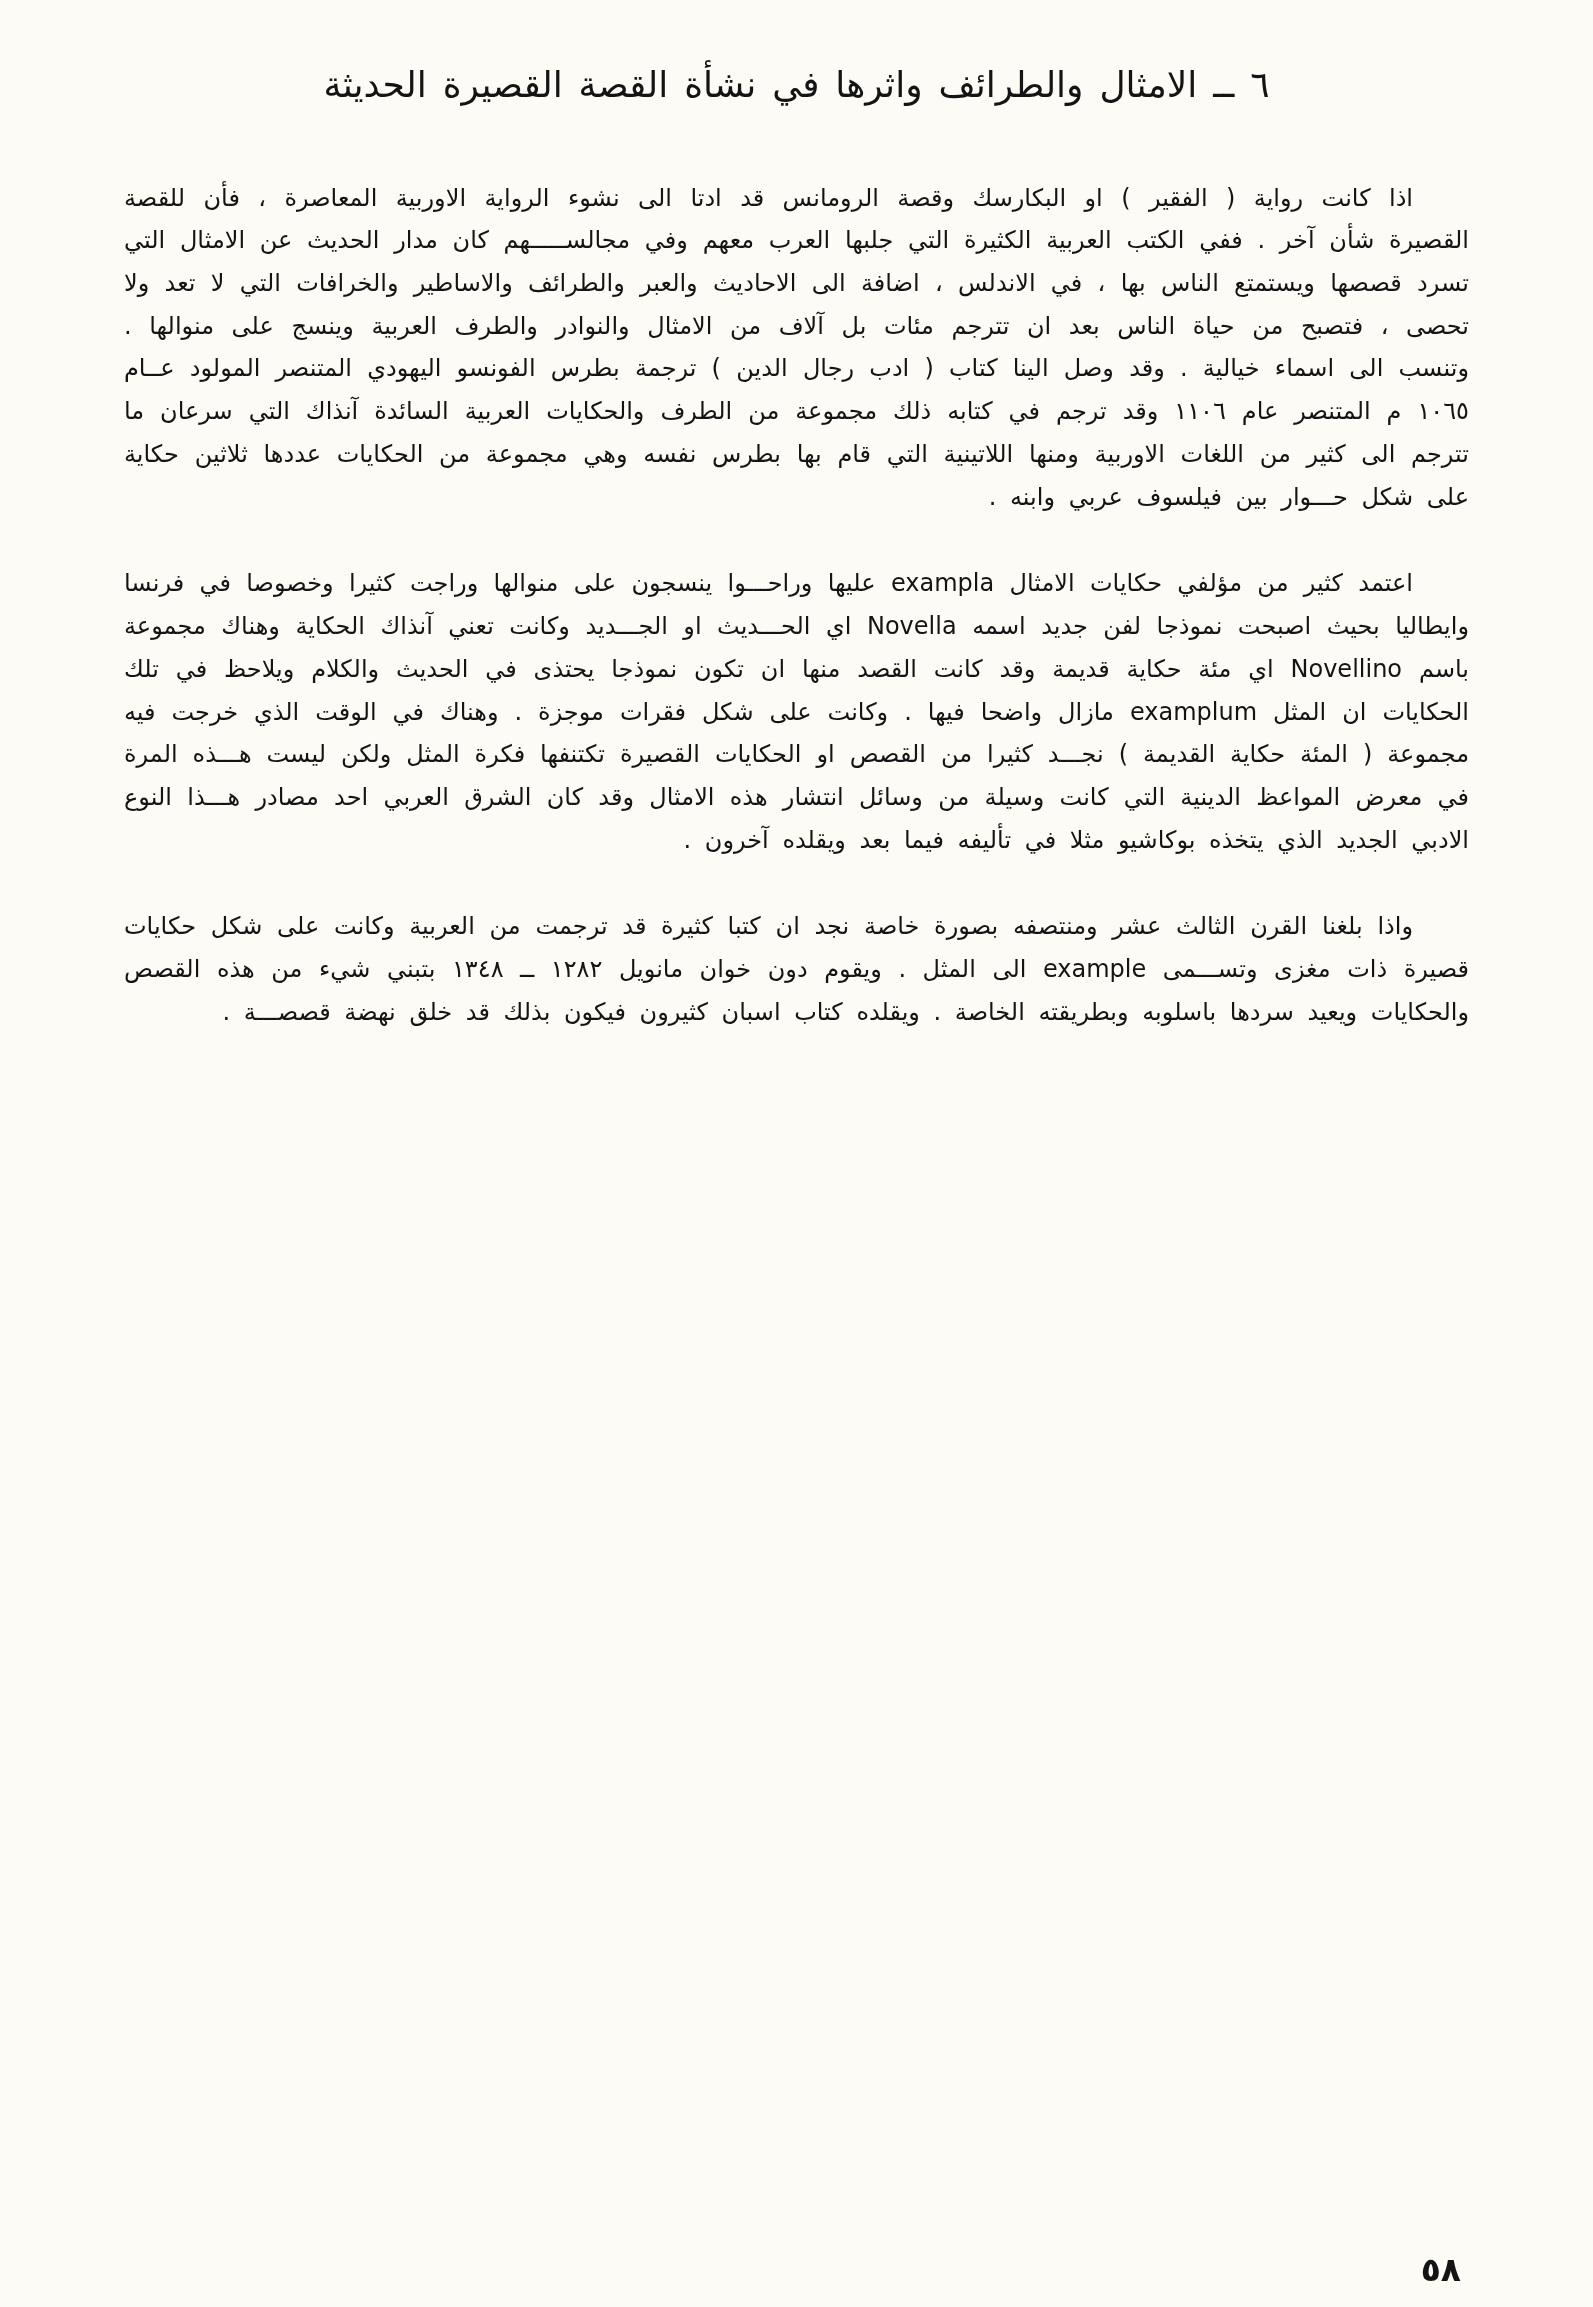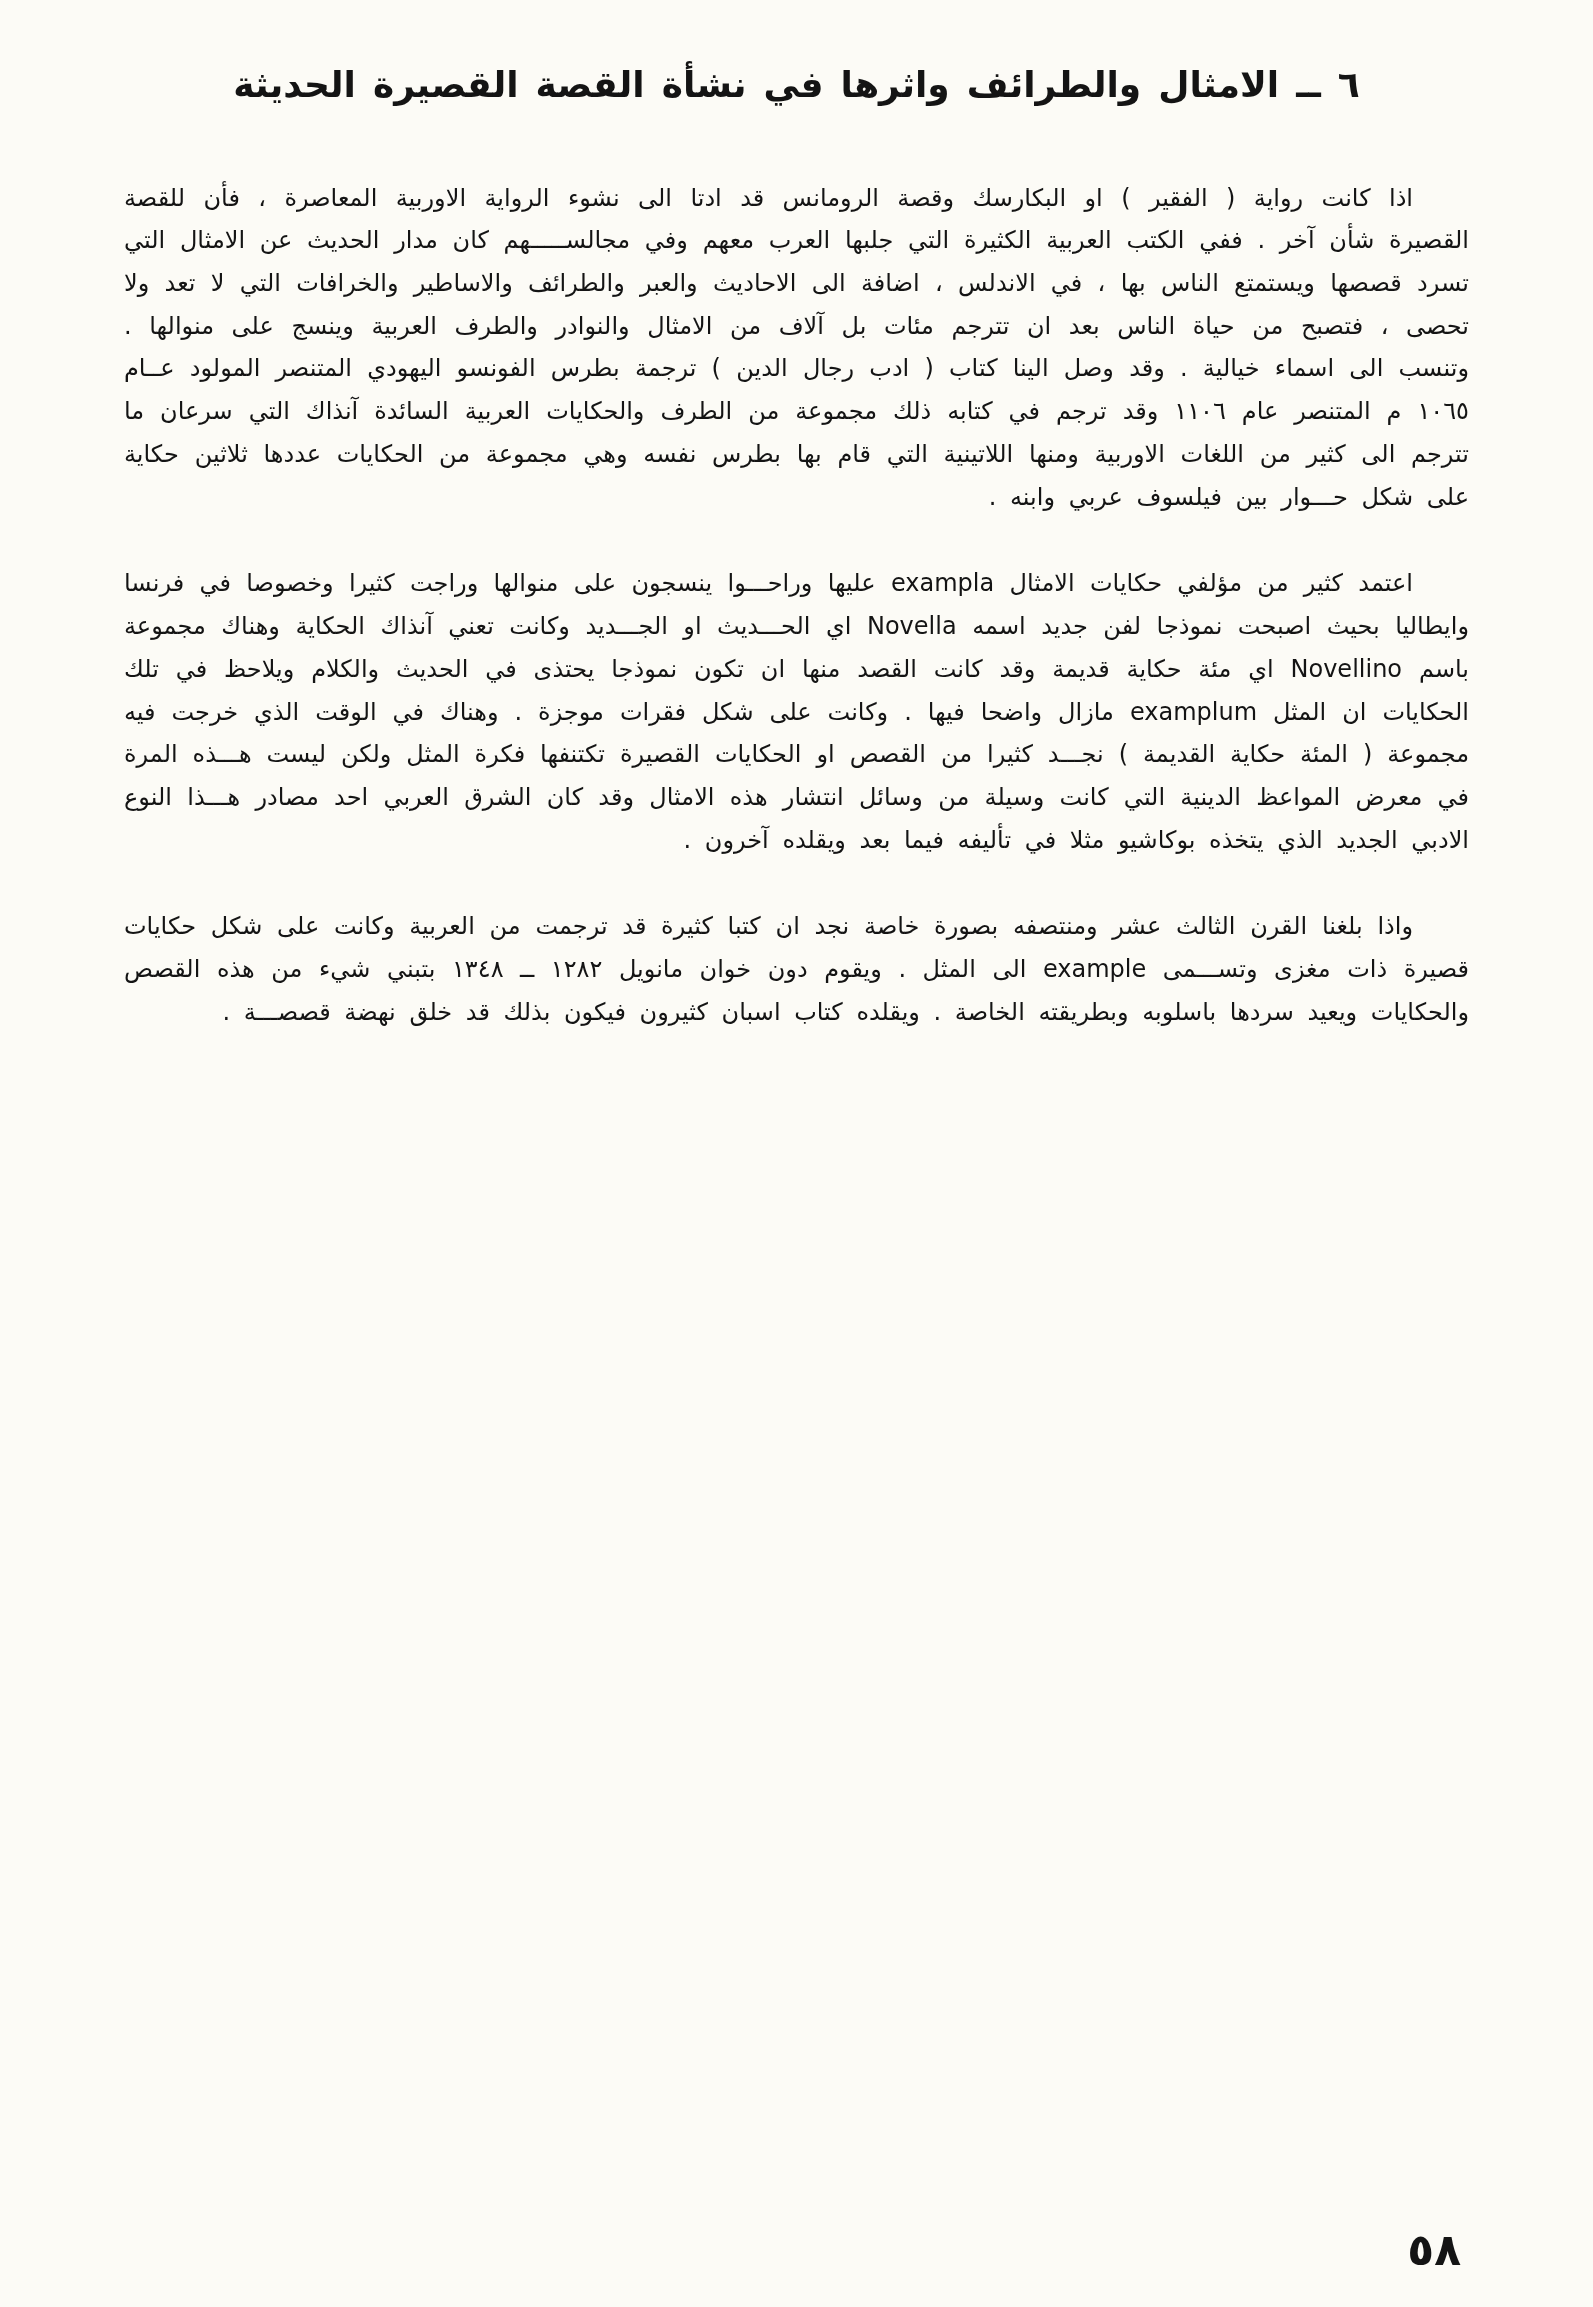--- a/index.html
+++ b/index.html
@@ -18,42 +18,42 @@
   .page {
     direction: rtl;
     box-sizing: border-box;
     width: 1593px;
     height: 2307px;
     padding: 41px 124px 0 124px;
     position: relative;
   }
   .heading {
     font-size: 36px;
-    font-weight: bold;
+    font-weight: normal;
     text-align: center;
     margin: 22.6px 0 72px 0;
     letter-spacing: 0;
     word-spacing: 4.5px;
   }
   .para {
     font-size: 24px;
     line-height: 1.78;
     text-align: justify;
     text-indent: 56px;
     margin: 0 0 44px 0;
     word-spacing: 6px;
   }
   .para:last-of-type {
     margin-bottom: 0;
   }
   .page-number {
     position: absolute;
-    bottom: 32px;
+    bottom: 18px;
     right: 132px;
-    font-size: 44px;
+    font-size: 33px;
     font-weight: bold;
     margin-top: 32px;
   }
 </style>
 </head>
 <body>
 
 <div class="page">
 
   <h1 class="heading">٦ ــ الامثال والطرائف واثرها في نشأة القصة القصيرة الحديثة</h1>

